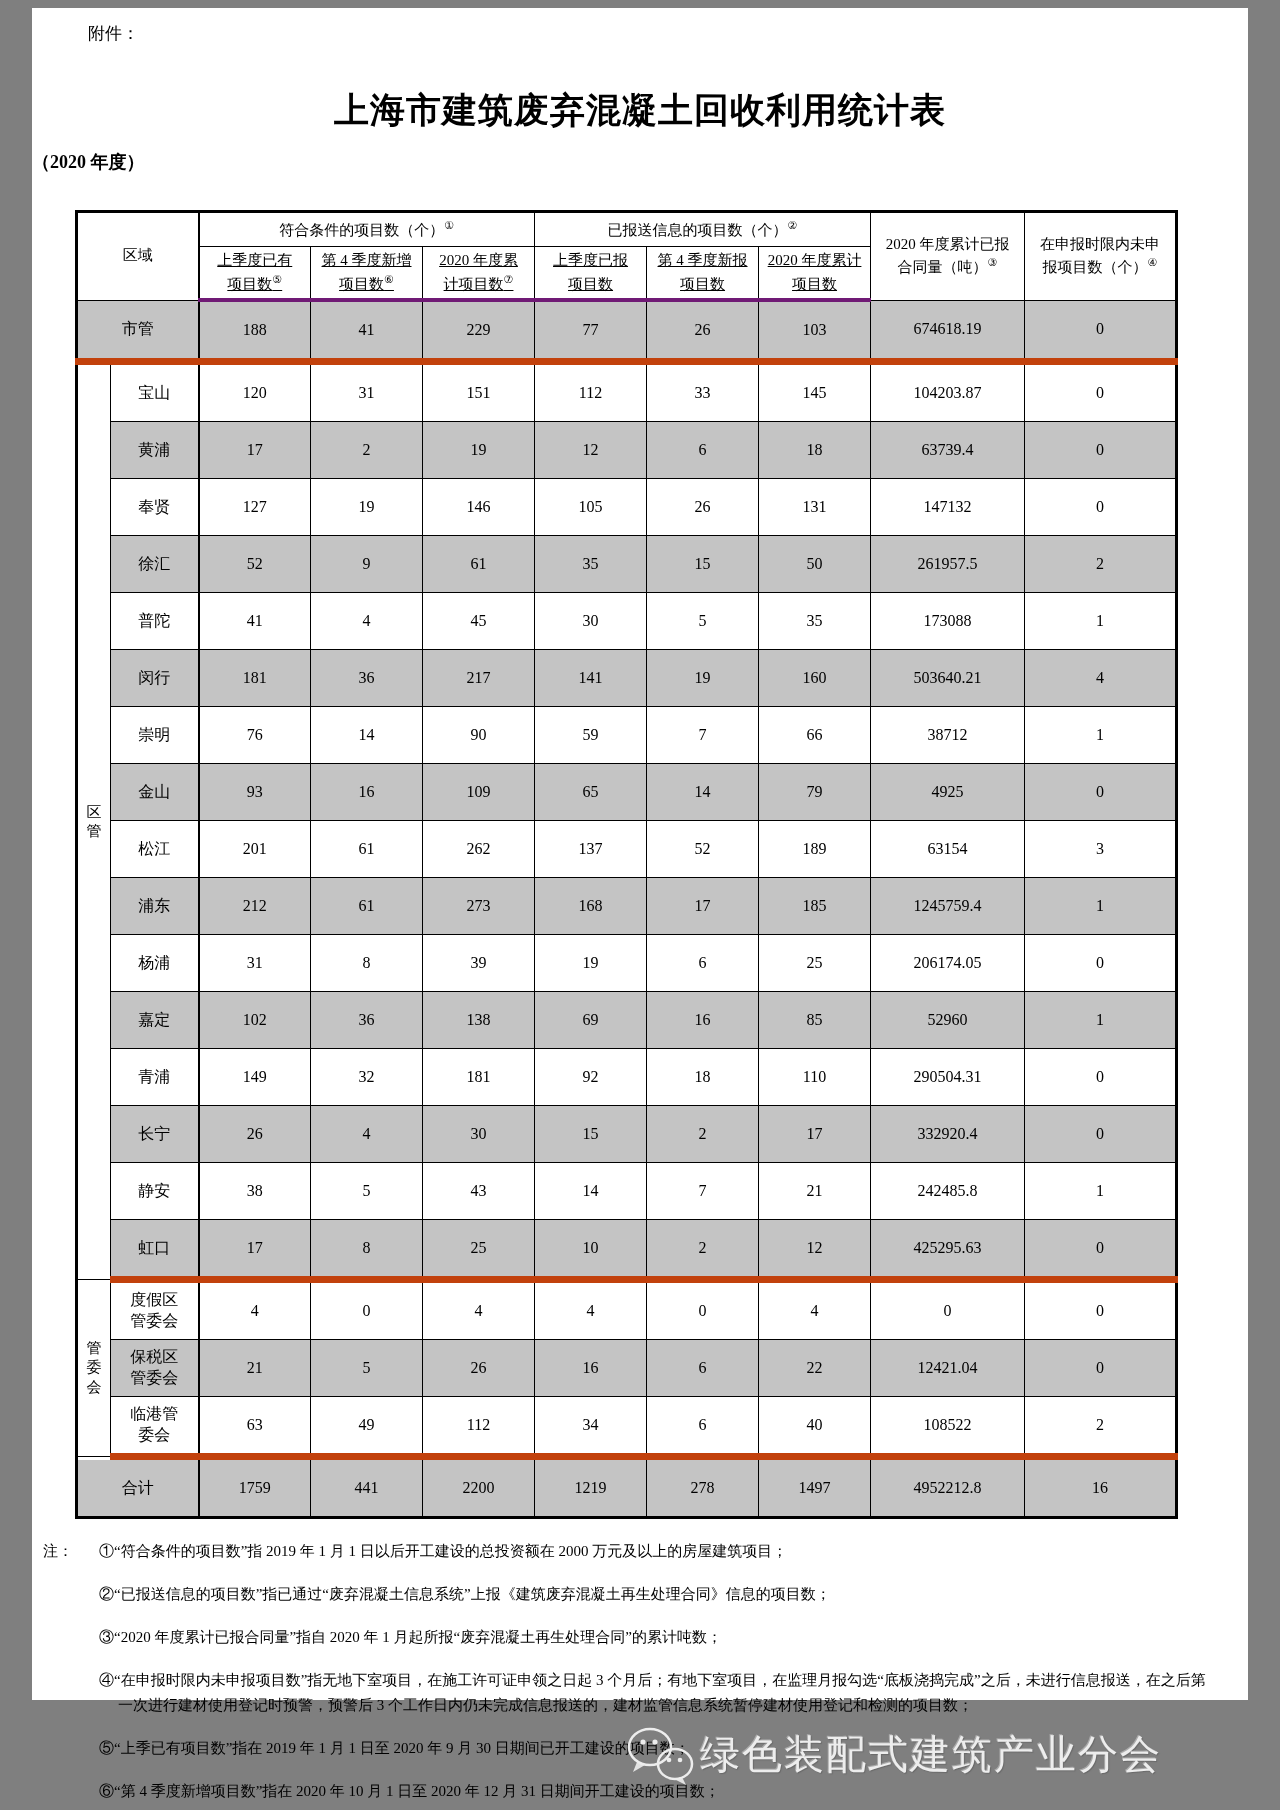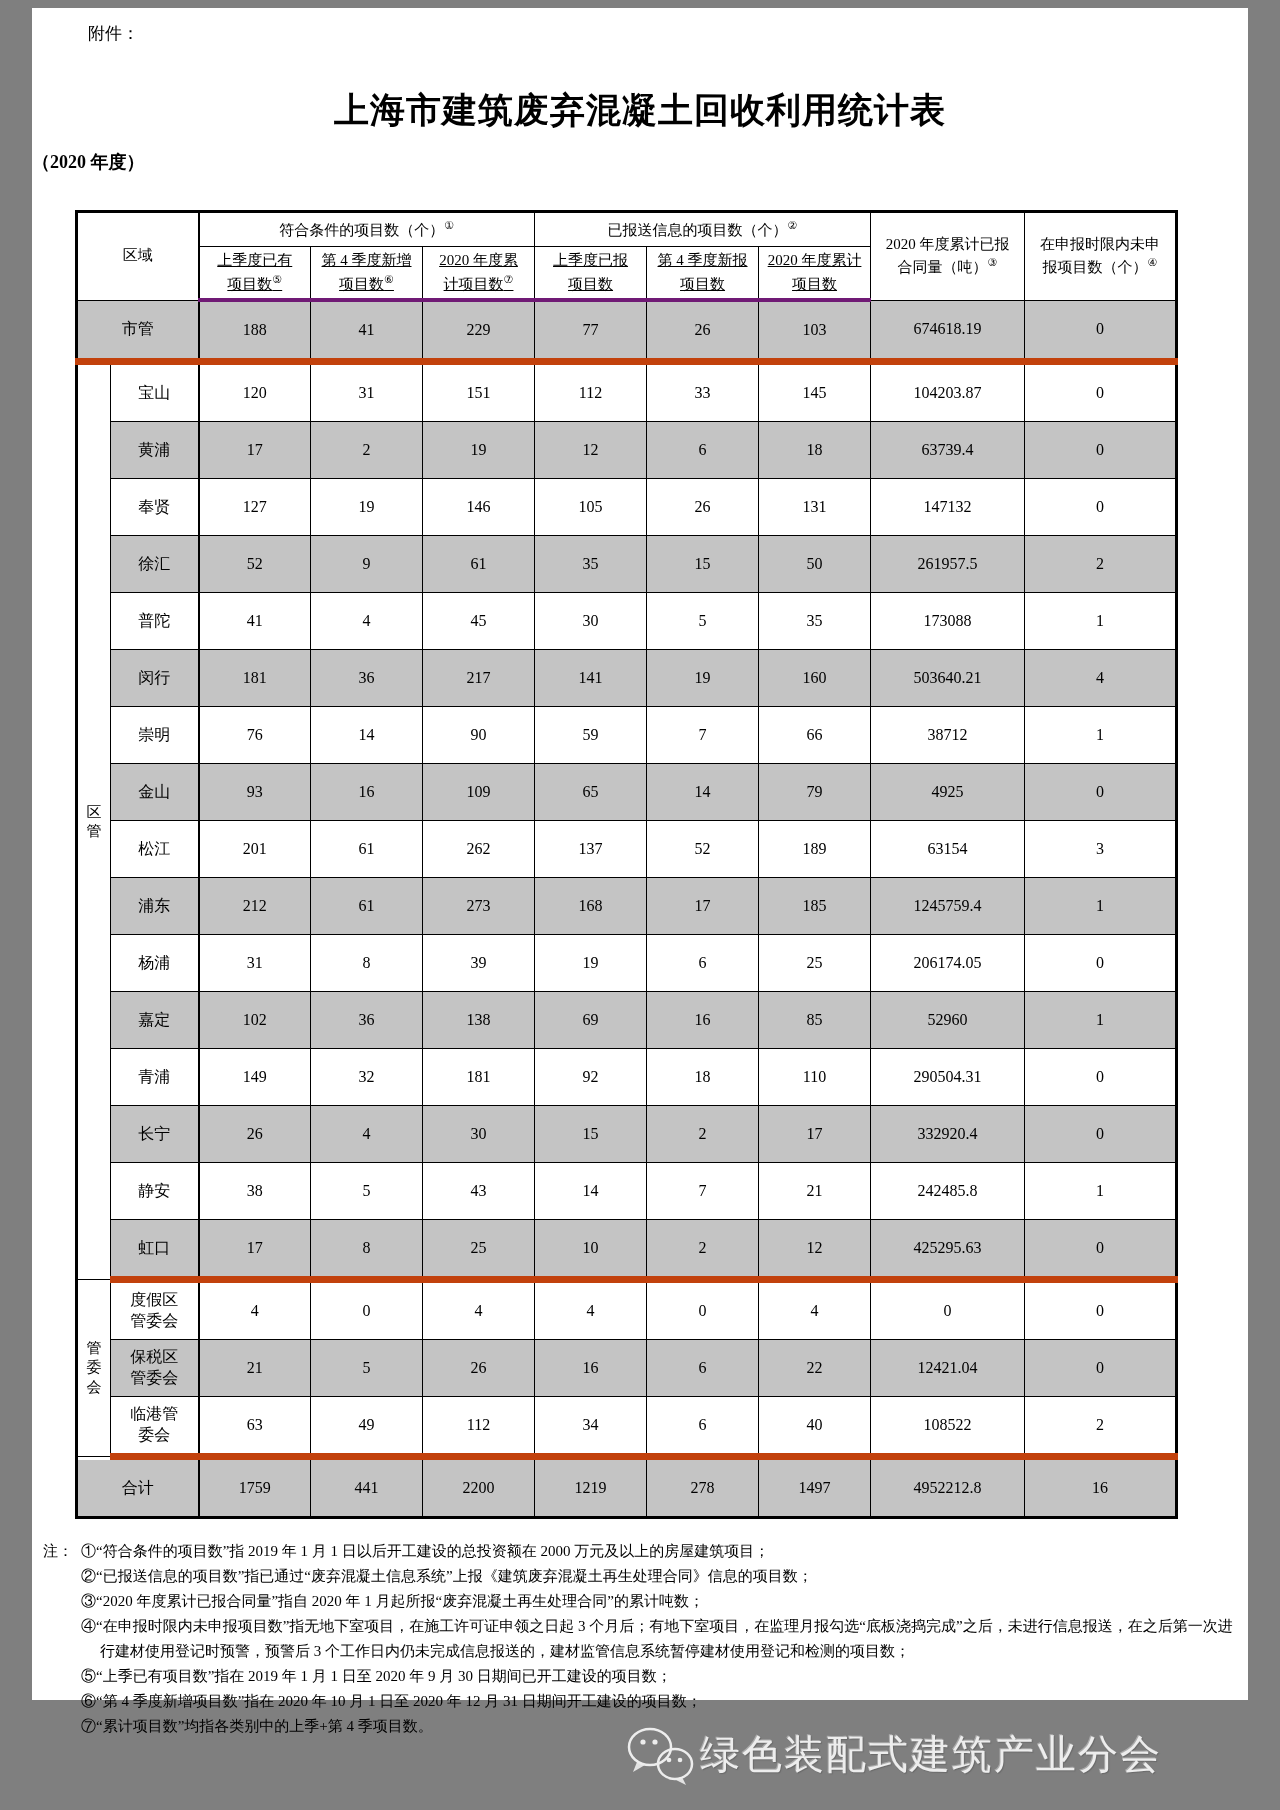--- a/index.html
+++ b/index.html
@@ -59,21 +59,21 @@
   td.region-cell { white-space:pre-line; line-height:1.3; }
   .thick-right { border-right:2px solid #000 !important; }
   tr.sec-end td { border-bottom:7px solid #c2410c; }
   .notes {
     position:relative;
     margin:20px 10px 0 11px;
     padding-left:38px;
     font-size:15px;
   }
   .notes-prefix { position:absolute; left:0; top:0; line-height:25px; }
-  .notes p { margin:0; line-height:25px; padding-left:19px; text-indent:-19px; }
+  .notes p { margin:18px; line-height:25px; padding-left:19px; text-indent:-19px; }
   .watermark {
     position:absolute;
     right:118px; bottom:24px;
     display:flex; align-items:center; gap:2px;
     color:#ededed;
     font-size:40px;
     letter-spacing:2px;
     text-shadow:1px 1px 1px rgba(90,90,90,0.55), -1px -1px 0 rgba(255,255,255,0.35);
     white-space:nowrap;
   }

